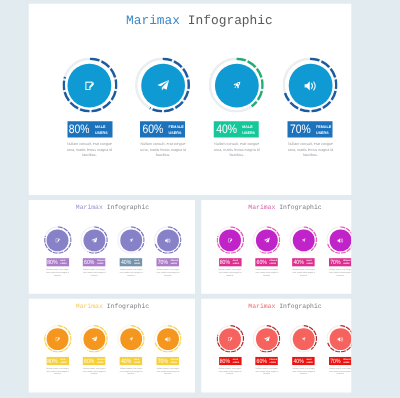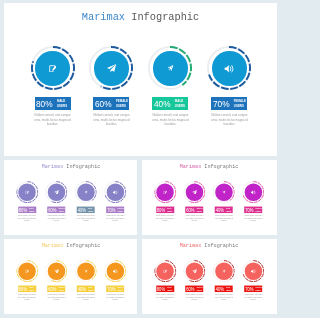--- a/index.html
+++ b/index.html
@@ -1,18 +1,18 @@
 <!DOCTYPE html>
 <html><head>
 <meta charset="utf-8">
 <style>
   html,body{margin:0;padding:0;}
   body{width:281px;height:318px;background:#e2ebf0;font-family:"Liberation Sans",sans-serif;overflow:hidden;}
   .stage{position:relative;width:281px;height:318px;}
-  .slide{position:absolute;background:#fff;overflow:hidden;}
+  .slide{position:absolute;background:#fff;overflow:hidden;margin-left:19px;}
   .slide-main   {left:4px;  top:3px;   width:273px;height:153px;}
   .slide-purple {left:4px;  top:160px; width:133.4px;height:74.5px;}
   .slide-magenta{left:141.9px;top:160px; width:135.1px;height:74.5px;}
   .slide-orange {left:4px;  top:239px; width:133.4px;height:74.5px;}
   .slide-red    {left:141.9px;top:239px; width:135.1px;height:74.5px;}
 
   .canvas{position:absolute;left:0;top:0;width:273px;height:153px;transform-origin:0 0;}
   .slide-purple .canvas,.slide-orange .canvas,.slide-magenta .canvas,.slide-red .canvas{transform:translate(-1.2px,-0.4px) scale(0.4995);}
 
   .title{position:absolute;left:0;top:8.4px;width:273px;text-align:center;

